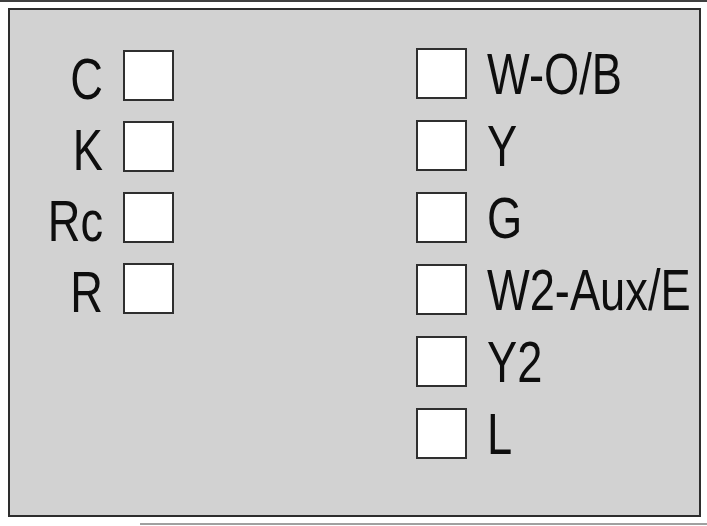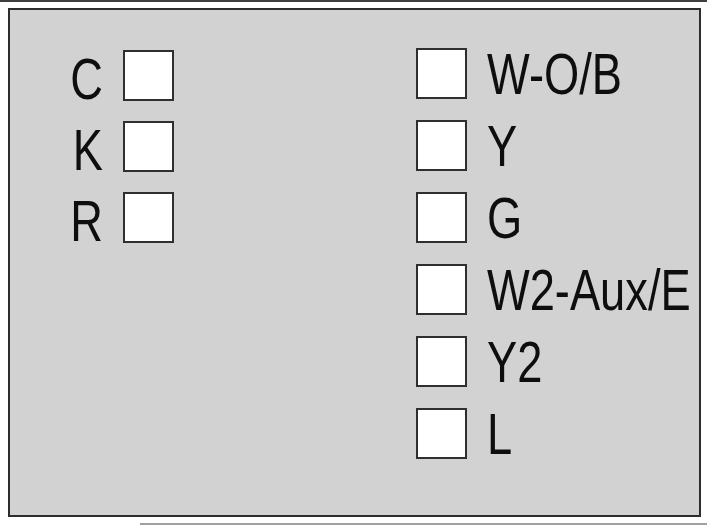--- a/index.html
+++ b/index.html
@@ -73,20 +73,24 @@
   <div class="col col-left">
     <div class="row">
       <span class="lbl">C</span>
       <span class="tbox"></span>
     </div>
     <div class="row">
       <span class="lbl">K</span>
       <span class="tbox"></span>
     </div>
     <div class="row">
+      <span class="lbl">Rc</span>
+      <span class="tbox"></span>
+    </div>
+    <div class="row">
       <span class="lbl">R</span>
       <span class="tbox"></span>
     </div>
   </div>
 
   <div class="col col-right">
     <div class="row">
       <span class="tbox"></span>
       <span class="lbl">W-O/B</span>
     </div>

